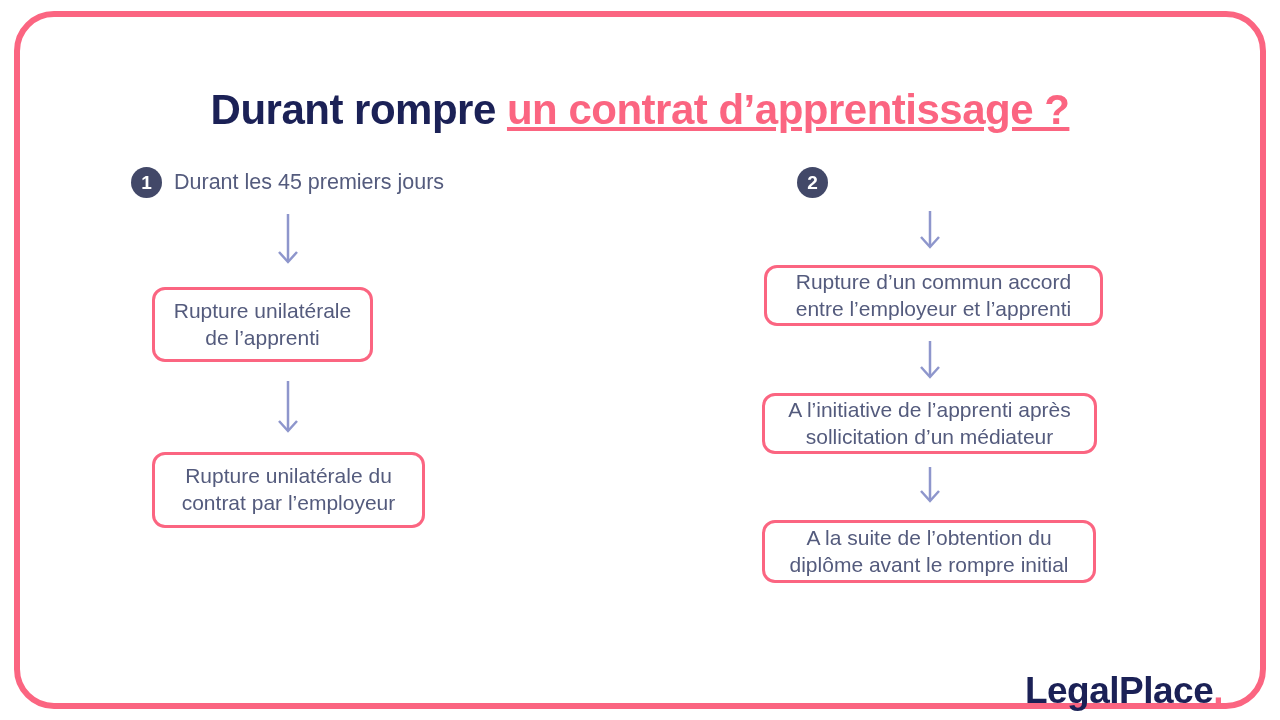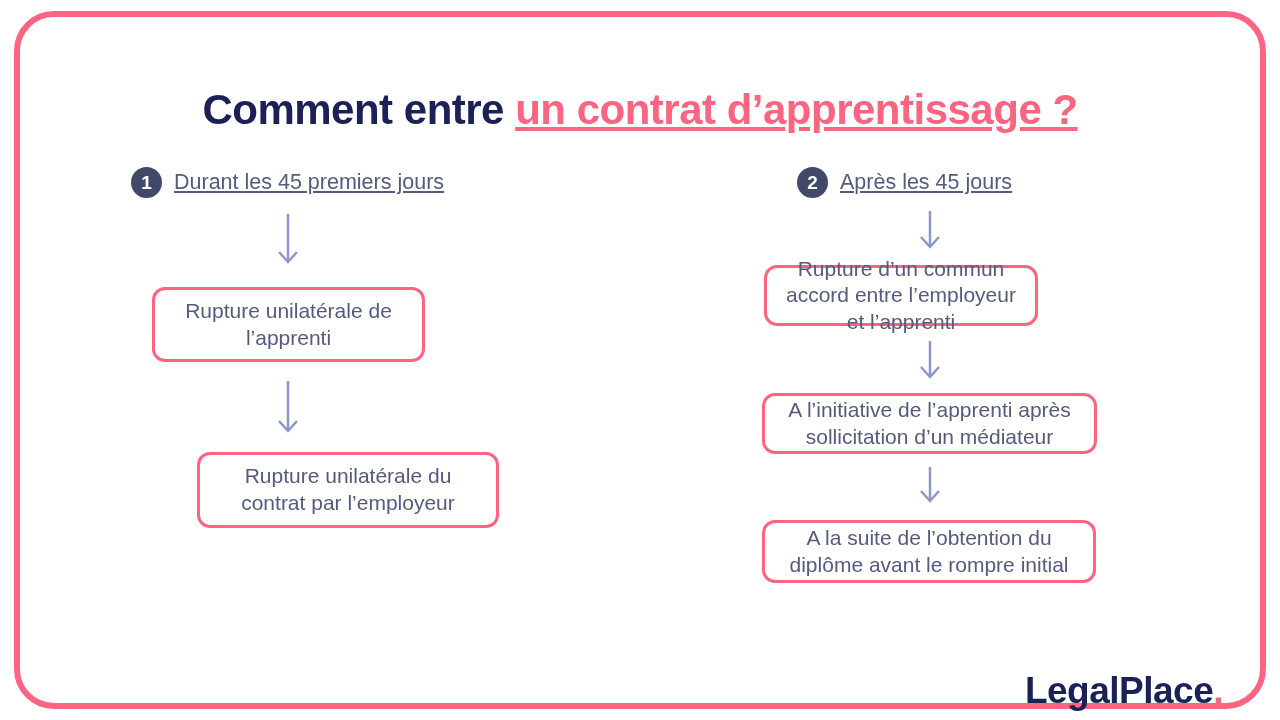--- a/index.html
+++ b/index.html
@@ -23,21 +23,21 @@
   .col-header{
     position:absolute;display:flex;align-items:center;
   }
   .badge{
     width:31px;height:31px;border-radius:50%;
     background:#424868;color:#ffffff;
     display:flex;align-items:center;justify-content:center;
     font-size:19px;font-weight:bold;flex:0 0 auto;
   }
   .col-heading{
-    margin-left:12px;color:#545b7d;font-size:21.5px;white-space:nowrap;text-decoration:underline;
+    margin-left:12px;color:#545b7d;font-size:21.5px;white-space:nowrap;
   }
   .arrow{position:absolute;}
   .flow-box{
     position:absolute;box-sizing:border-box;
     border:3px solid #fb6581;border-radius:13px;background:#ffffff;
     display:flex;align-items:center;justify-content:center;
     text-align:center;color:#545b7d;font-size:21px;line-height:1.27;
     padding:4px 10px;
   }
   .logo{
@@ -45,52 +45,51 @@
     font-size:37px;font-weight:bold;letter-spacing:-0.5px;white-space:nowrap;margin-top:37px;
   }
   .logo .l-text{color:#1b2156;}
   .logo .l-dot{color:#fb6581;}
 </style>
 </head>
 <body>
 
 <div class="frame"></div>
 
-<h1 class="title"><span class="t-dark">Comment entre</span> <span class="t-pink">un contrat d’apprentissage ?</span></h1>
+<h1 class="title"><span class="t-dark">Durant rompre</span> <span class="t-pink">un contrat d’apprentissage ?</span></h1>
 
 <div class="col-header" style="left:131px;top:167px;">
   <span class="badge">1</span>
   <span class="col-heading">Durant les 45 premiers jours</span>
 </div>
 
 <svg class="arrow" style="left:276px;top:213px;" width="24" height="56" viewBox="0 0 24 56">
   <line x1="12" y1="1" x2="12" y2="48" stroke="#8e96cc" stroke-width="2.5"></line>
   <polyline points="3,39 12,49 21,39" fill="none" stroke="#8e96cc" stroke-width="2.5"></polyline>
 </svg>
 
-<div class="flow-box" style="left:152px;top:287px;width:273px;height:75px;">Rupture unilatérale de l’apprenti</div>
+<div class="flow-box" style="left:152px;top:287px;width:221px;height:75px;">Rupture unilatérale de l’apprenti</div>
 
 <svg class="arrow" style="left:276px;top:380px;" width="24" height="58" viewBox="0 0 24 58">
   <line x1="12" y1="1" x2="12" y2="50" stroke="#8e96cc" stroke-width="2.5"></line>
   <polyline points="3,41 12,51 21,41" fill="none" stroke="#8e96cc" stroke-width="2.5"></polyline>
 </svg>
 
-<div class="flow-box" style="left:152px;top:452px;width:302px;height:76px;margin-left:45px;">Rupture unilatérale du contrat par l’employeur</div>
+<div class="flow-box" style="left:152px;top:452px;width:273px;height:76px;">Rupture unilatérale du contrat par l’employeur</div>
 
 <div class="col-header" style="left:797px;top:167px;">
   <span class="badge">2</span>
-  <span class="col-heading">Après les 45 jours</span>
 </div>
 
 <svg class="arrow" style="left:918px;top:210px;" width="24" height="44" viewBox="0 0 24 44">
   <line x1="12" y1="1" x2="12" y2="36" stroke="#8e96cc" stroke-width="2.5"></line>
   <polyline points="3,27 12,37 21,27" fill="none" stroke="#8e96cc" stroke-width="2.5"></polyline>
 </svg>
 
-<div class="flow-box" style="left:764px;top:265px;width:274px;height:61px;">Rupture d’un commun accord entre l’employeur et l’apprenti</div>
+<div class="flow-box" style="left:764px;top:265px;width:339px;height:61px;">Rupture d’un commun accord entre l’employeur et l’apprenti</div>
 
 <svg class="arrow" style="left:918px;top:340px;" width="24" height="44" viewBox="0 0 24 44">
   <line x1="12" y1="1" x2="12" y2="36" stroke="#8e96cc" stroke-width="2.5"></line>
   <polyline points="3,27 12,37 21,27" fill="none" stroke="#8e96cc" stroke-width="2.5"></polyline>
 </svg>
 
 <div class="flow-box" style="left:762px;top:393px;width:335px;height:61px;">A l’initiative de l’apprenti après sollicitation d’un médiateur</div>
 
 <svg class="arrow" style="left:918px;top:466px;" width="24" height="42" viewBox="0 0 24 42">
   <line x1="12" y1="1" x2="12" y2="34" stroke="#8e96cc" stroke-width="2.5"></line>

